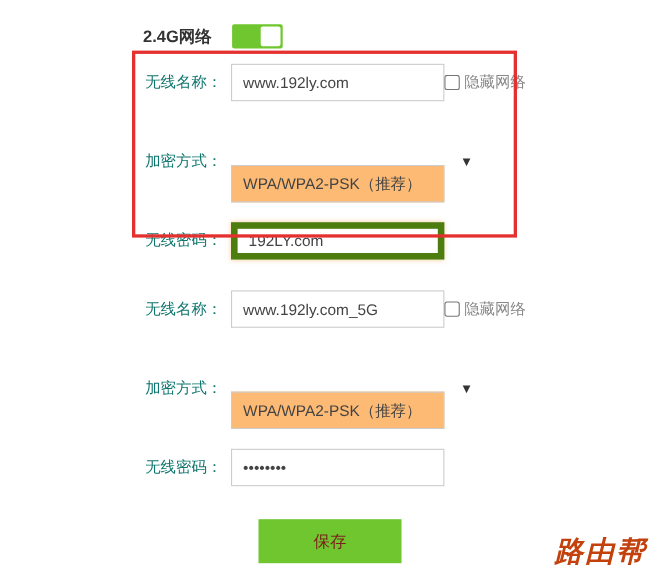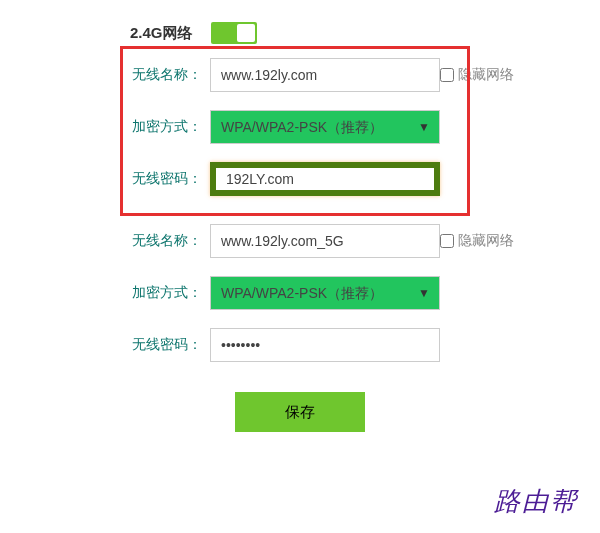--- a/index.html
+++ b/index.html
@@ -47,38 +47,39 @@
       margin-bottom: 18px;
     }
     .form-label {
       width: 210px;
       text-align: right;
       padding-right: 8px;
       color: #0f766e;
       font-size: 14px;
     }
     .form-input, .form-select {
-      width: 230px;
+      width: 194px;
       height: 34px;
       border: 1px solid #ccc;
       padding: 0 10px;
       font-size: 14px;
       font-family: inherit;
       color: #444;
       background: #fff;
     }
     .focused {
       border: 6px solid #4d7c0f;
       box-shadow: 0 0 4px rgba(247,169,76,0.6);
     }
     .form-select {
       appearance: none;
       -webkit-appearance: none;
-      background: #22c55e;
-      position: relative;
+      background: #fdba74;
+      position: relative;
+      margin-top: 40px;
     }
     .select-wrap {
       position: relative;
       width: 230px;
     }
     .select-caret {
       position: absolute;
       right: 10px;
       top: 50%;
       transform: translateY(-50%);
@@ -108,37 +109,37 @@
     }
     .section-5g {
       margin-top: 28px;
     }
     .save-btn-wrap {
       text-align: center;
       margin-top: 30px;
     }
     .save-btn {
       background: #6fc62e;
-      color: #000000;
+      color: #7f1d1d;
       border: none;
       width: 130px;
       height: 40px;
       font-size: 15px;
       cursor: pointer;
       font-family: inherit;
     }
     .watermark {
       position: absolute;
-      right: 22px;
+      right: 12px;
       bottom: 14px;
       font-size: 26px;
       font-family: "STKaiti","KaiTi",serif;
-      color: #4c1d95;
+      color: #c2410c;
       font-style: italic;
-      font-weight: normal;
+      font-weight: bold;
       letter-spacing: 2px;
     }
   </style>
 </head>
 <body>
 
 <div class="section-24g">
   <div class="section-header">
     <span class="section-title">2.4G网络</span>
     <div class="toggle">

